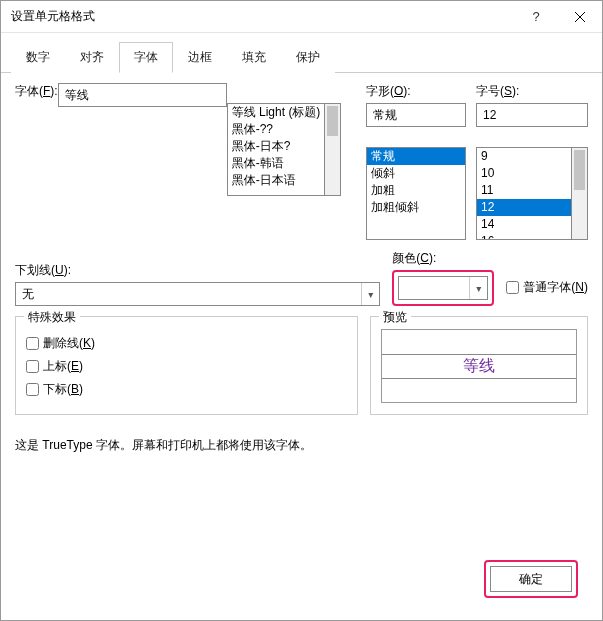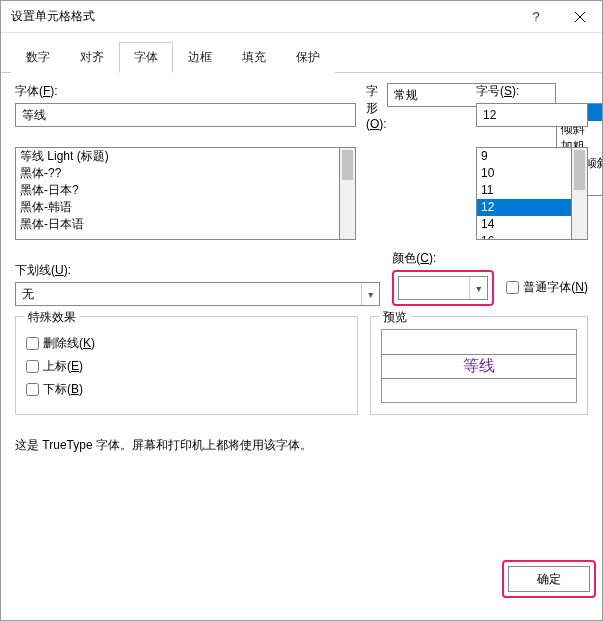--- a/index.html
+++ b/index.html
@@ -46,22 +46,22 @@
   .tab.active {
     border-color: #ccc;
     border-bottom: 1px solid #fff;
   }
   .content {
     flex: 1;
     padding: 10px 14px 0 14px;
     position: relative;
   }
   .row1 { display: flex; gap: 10px; }
-  .col-font { flex: 1; min-width: 0; display:flex; flex-direction:column; }
-  .col-style { width: 100px; display:flex; flex-direction:row; }
+  .col-font { flex: 1; min-width: 0; display:flex; flex-direction:row; }
+  .col-style { width: 100px; display:flex; flex-direction:column; }
   .col-size  { width: 112px; display:flex; flex-direction:column; }
   .lbl { font-size: 12px; margin-bottom: 3px; }
   .u { text-decoration: underline; }
   input.txt {
     height: 24px; border: 1px solid #888; padding: 2px 6px;
     font-family: inherit; font-size: 12px; background:#fff;
   }
   .listwrap {
     display:flex; margin-top:20px; height:93px;
   }
@@ -133,21 +133,21 @@
     content:""; position:absolute; left:0; right:0; height:1px; background:#888;
   }
   .preview .pbox::before { top:33%; }
   .preview .pbox::after  { top:66%; }
   .preview .ptext { font-size:16px; color:#7030a0; position:relative; z-index:1; background:#fff; padding:0 10px; }
 
   .note { margin-top:22px; font-size:12px; }
 
   .footer {
     display:flex; justify-content:flex-end; gap:0;
-    padding:14px 6px 22px 0;
+    padding:14px 24px 22px 0;
   }
   .btn-rect {
     width:82px; height:26px; border:1px solid #888; background:#fff;
     font-size:12px; display:flex; align-items:center; justify-content:center;
   }
   .btn-hl { border:2px solid #e91e63; border-radius:4px; padding:4px; }
   svg { display:block; }
 </style>
 </head>
 <body>

